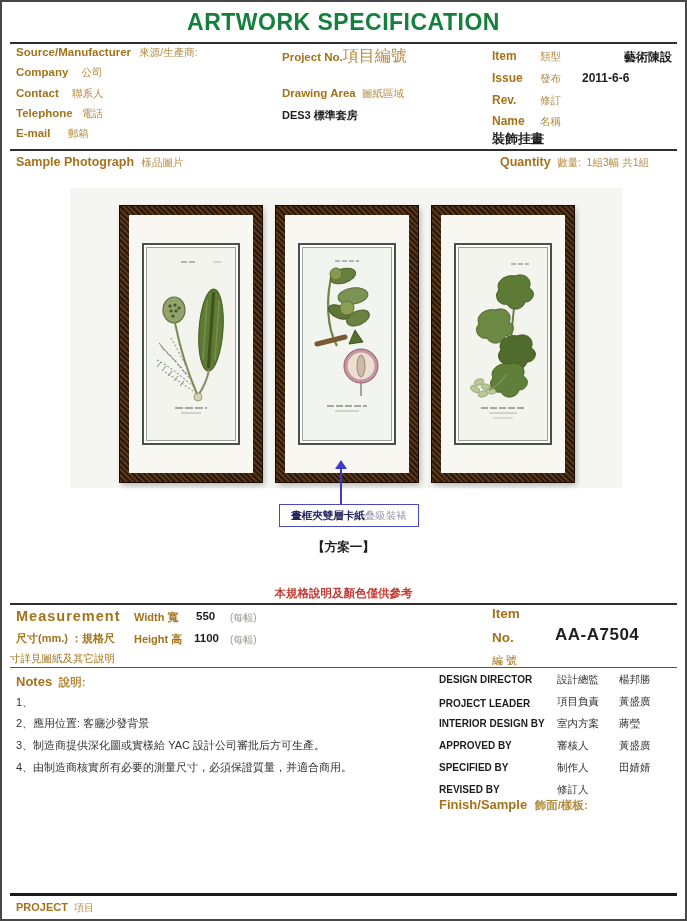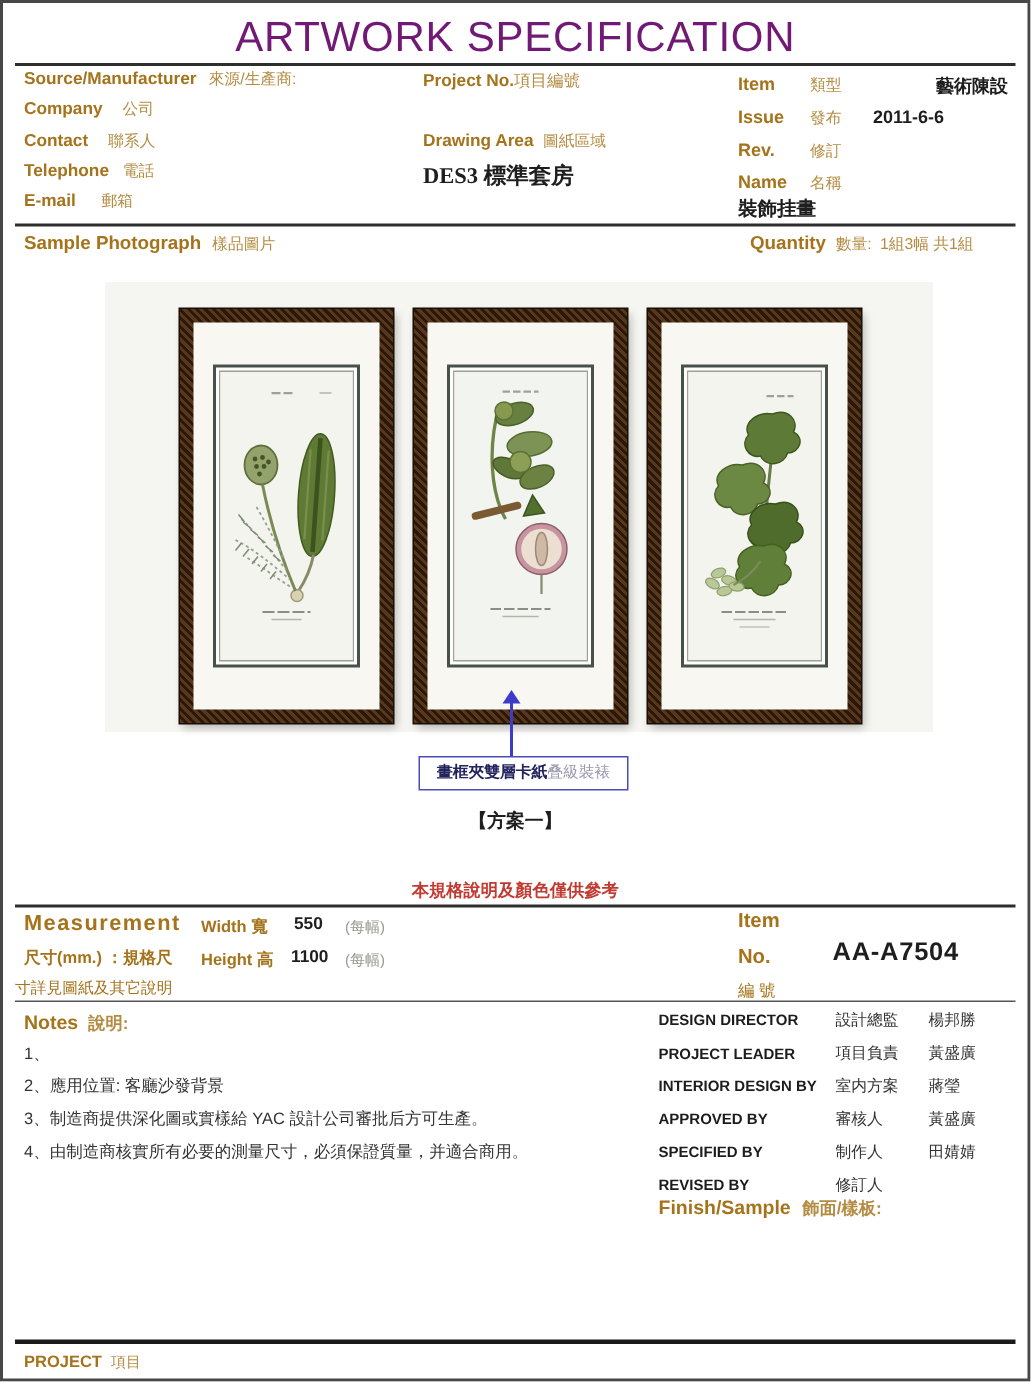--- a/index.html
+++ b/index.html
@@ -5,22 +5,22 @@
   html,body{margin:0;padding:0;background:#e9e9e9;}
   .page{position:relative;width:687px;height:921px;background:#ffffff;border:2px solid #474747;
         box-sizing:border-box;font-family:"Liberation Sans","DejaVu Sans",sans-serif;overflow:hidden;margin:0 auto;}
   .abs{position:absolute;white-space:nowrap;}
   .gold{color:#a4731b;}
   .goldlight{color:#b48c42;}
   .blk{color:#1e1e1e;}
   .gry{color:#9a9a90;}
   .b{font-weight:bold;}
   .hline{position:absolute;left:8px;right:8px;background:#2e2e2e;}
-  .title{position:absolute;top:7px;left:0;width:100%;text-align:center;font-size:28px;font-weight:normal;
-         color:#701a75;letter-spacing:.5px;}
+  .title{position:absolute;top:7px;left:0;width:100%;text-align:center;font-size:23px;font-weight:bold;
+         color:#15803d;letter-spacing:.5px;}
   .photo-bg{position:absolute;left:68px;top:186px;width:552px;height:300px;background:#f5f5f1;}
   .frame{position:absolute;top:204px;width:142px;height:276px;box-sizing:border-box;padding:9px;
          background:repeating-linear-gradient(45deg,#57381d 0 2px,#2b1808 2px 4px);
          outline:1px solid #190d04;box-shadow:2px 3px 6px rgba(0,0,0,.28);}
   .mat{width:100%;height:100%;background:#f8f7f1;box-sizing:border-box;display:flex;
        align-items:center;justify-content:center;}
   .inner{border:2px solid #47504a;padding:2px;background:#fdfdfa;}
   .inner2{border:1px solid #9aa09a;font-size:0;}
   svg.print{display:block;width:88px;height:192px;background:#f3f4ee;}
   .arrow-line{position:absolute;left:338px;top:466px;width:2px;height:37px;background:#3c3cc8;}
@@ -61,27 +61,27 @@
   <div class="abs" style="left:14px;top:105px;font-size:11.5px;">
     <span class="gold b">Telephone</span>
     <span class="goldlight" style="font-size:10.5px;margin-left:6px;">電話</span>
   </div>
   <div class="abs" style="left:14px;top:125px;font-size:11.5px;">
     <span class="gold b">E-mail</span>
     <span class="goldlight" style="font-size:10.5px;margin-left:14px;">郵箱</span>
   </div>
 
   <div class="abs" style="left:280px;top:44px;font-size:11.5px;">
-    <span class="gold b">Project No.</span><span class="goldlight" style="font-size:11px;text-align:right;">項目編號</span>
+    <span class="gold b">Project No.</span><span class="goldlight" style="font-size:16px;text-align:right;">項目編號</span>
   </div>
   <div class="abs" style="left:280px;top:85px;font-size:11.5px;">
     <span class="gold b">Drawing Area</span>
     <span class="goldlight" style="font-size:10.5px;margin-left:3px;">圖紙區域</span>
   </div>
-  <div class="abs blk b" style="left:280px;top:106px;font-size:15px;font-family:Liberation Serif, serif;">DES3 標準套房</div>
+  <div class="abs blk b" style="left:280px;top:106px;font-size:11px;">DES3 標準套房</div>
 
   <div class="abs gold b" style="left:490px;top:47px;font-size:12px;">Item</div>
   <div class="abs goldlight" style="left:538px;top:48px;font-size:10.5px;">類型</div>
   <div class="abs blk b" style="left:580px;top:47px;font-size:12px;padding-left:42px;">藝術陳設</div>
 
   <div class="abs gold b" style="left:490px;top:69px;font-size:12px;">Issue</div>
   <div class="abs goldlight" style="left:538px;top:70px;font-size:10.5px;">發布</div>
   <div class="abs blk b" style="left:580px;top:69px;font-size:12px;">2011-6-6</div>
 
   <div class="abs gold b" style="left:490px;top:91px;font-size:12px;">Rev.</div>

